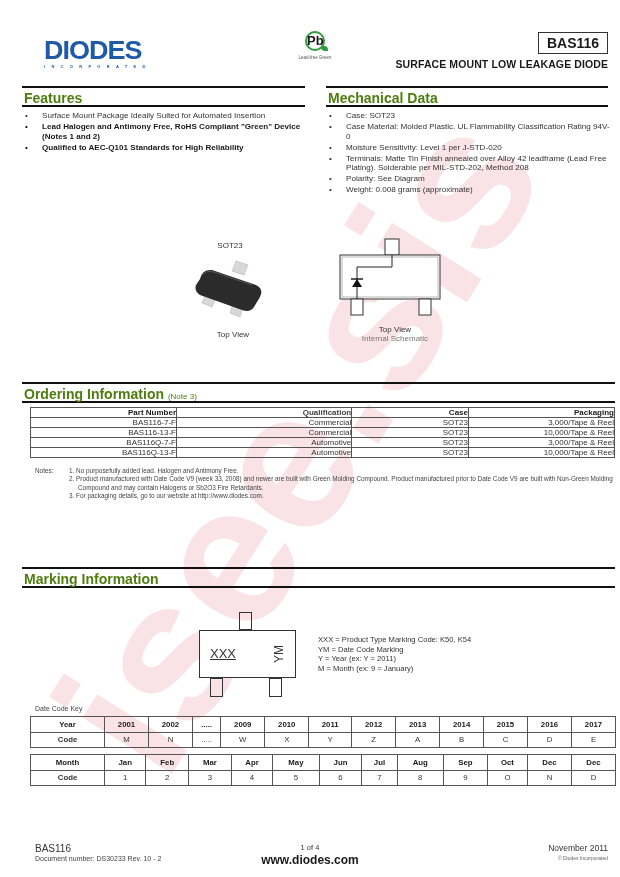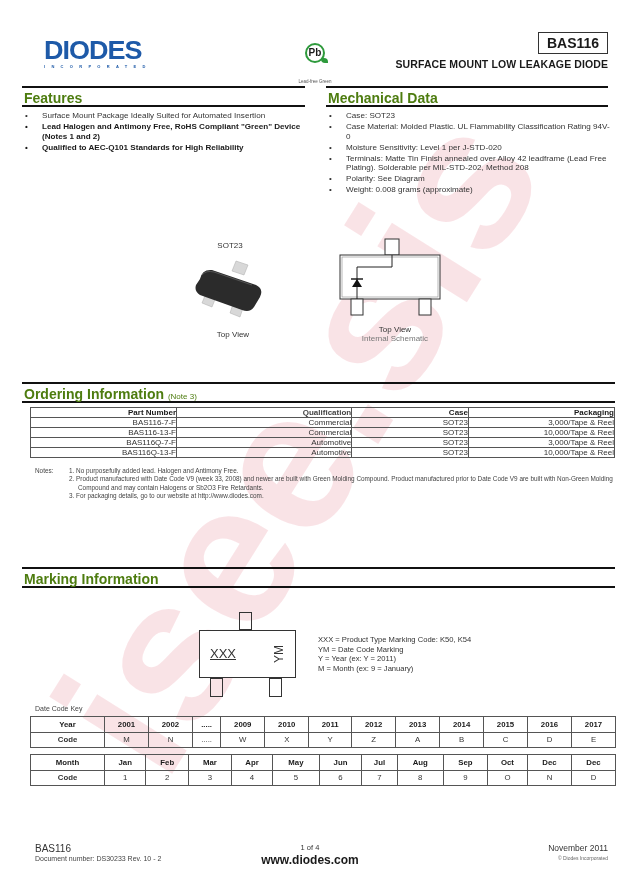--- a/index.html
+++ b/index.html
@@ -7,21 +7,21 @@
   body { position: relative; font-family: "Liberation Sans", "DejaVu Sans", sans-serif; color: #222; }
 
   .watermark { position: absolute; left: 0; top: 0; width: 620px; height: 877px; pointer-events: none; z-index: 0; }
   .page { position: absolute; left: 0; top: 0; width: 620px; height: 877px; z-index: 1; }
 
   
   .logo { position: absolute; left: 44px; top: 37px; width: 120px; height: 30px; }
   .logo-word { font-family: "Liberation Sans", sans-serif; font-weight: 900; font-size: 27px; color: #1e5aa8; letter-spacing: -1px; line-height: 26px; transform: scaleY(0.95); }
   .logo-sub { font-size: 4px; letter-spacing: 6.3px; color: #1e5aa8; margin-top: 1px; font-weight: bold; }
   .pb-badge { position: absolute; left: 289px; top: 27px; width: 52px; text-align: center; }
-  .pb-circle { width: 20px; height: 20px; margin: 16px auto; border: 2.5px solid #2e9a3c; border-radius: 50%; font-size: 10px; font-weight: bold; color: #1a1a1a; line-height: 15px; text-align: center; position: relative; }
+  .pb-circle { width: 20px; height: 20px; margin: 4px auto; border: 2.5px solid #2e9a3c; border-radius: 50%; font-size: 13px; font-weight: bold; color: #1a1a1a; line-height: 15px; text-align: center; position: relative; }
   .pb-leaf { position: absolute; right: -5px; bottom: -2px; width: 7px; height: 5px; background: #2e9a3c; border-radius: 0 4px 0 4px; }
   .pb-label { font-size: 4.5px; color: #555; margin-top: 1px; white-space: nowrap; }
   .part-box { position: absolute; left: 538px; top: 32px; width: 70px; height: 22px; border: 1px solid #333; font-weight: bold; font-size: 14px; text-align: center; line-height: 20px; color: #1a1a1a; }
   .subtitle { position: absolute; right: 12px; top: 58px; font-weight: bold; font-size: 10.5px; color: #1a1a1a; letter-spacing: 0.1px; }
 
   
   .sec { position: absolute; border-top: 2px solid #111; border-bottom: 2px solid #111; }
   .sec-title { font-weight: bold; font-size: 14px; color: #4d7c0f; padding: 2px 0 0 2px; line-height: 17px; }
   .sec-note { font-weight: normal; font-size: 8px; }
 

